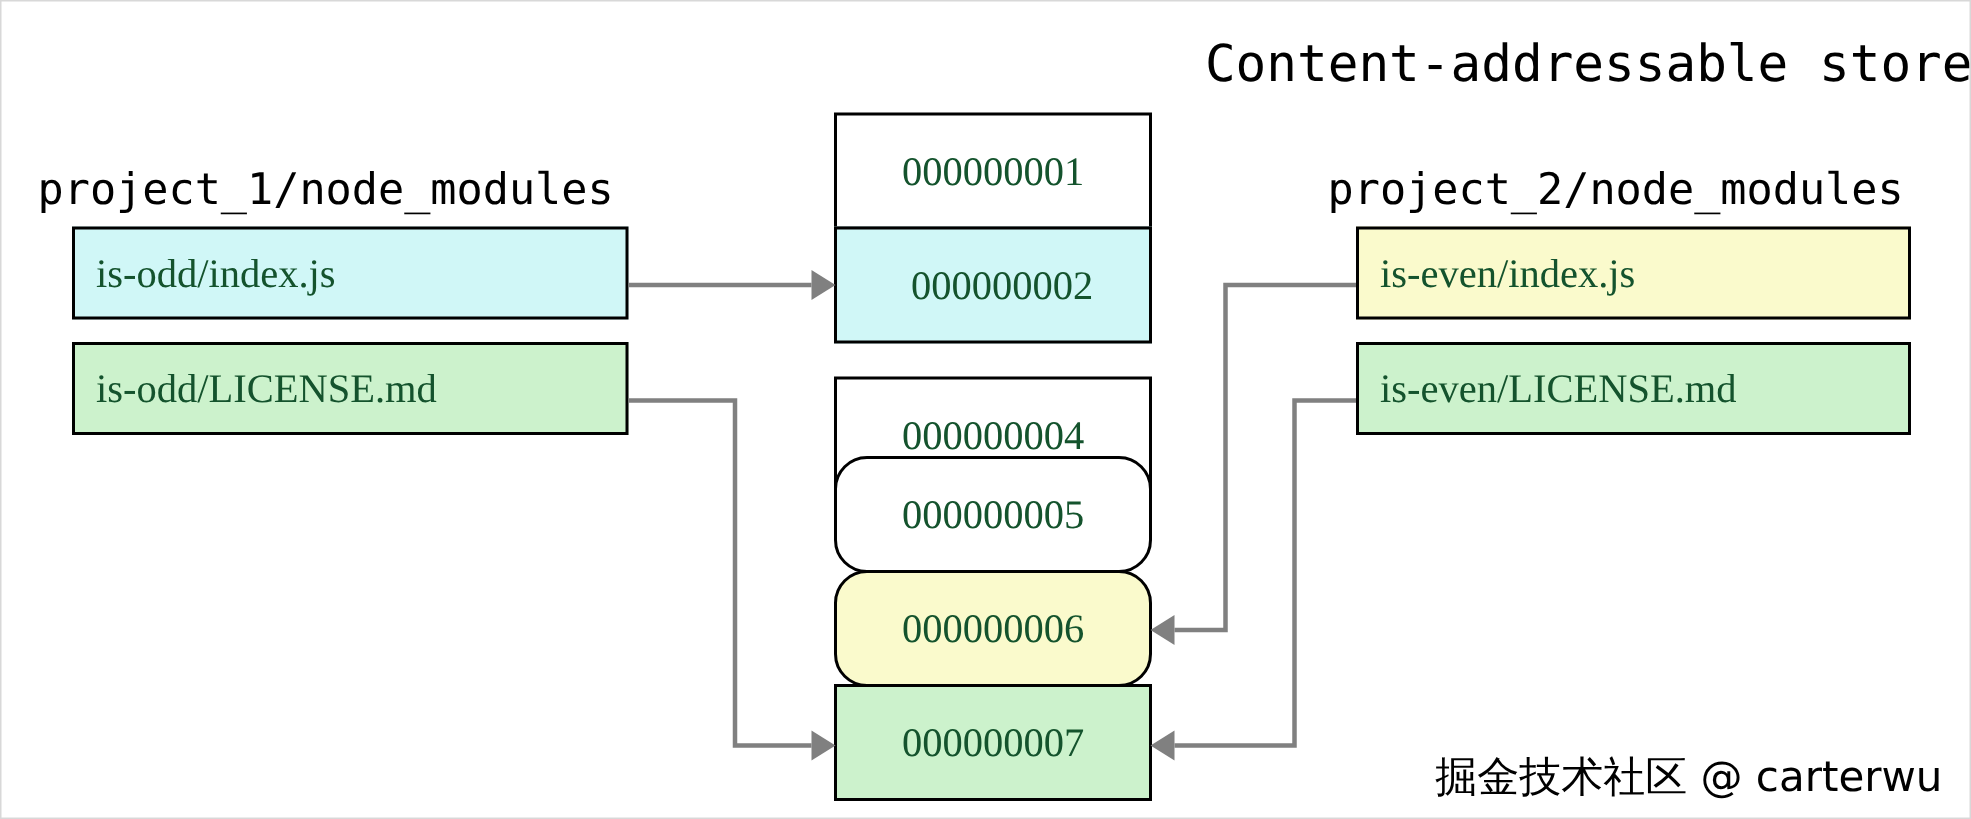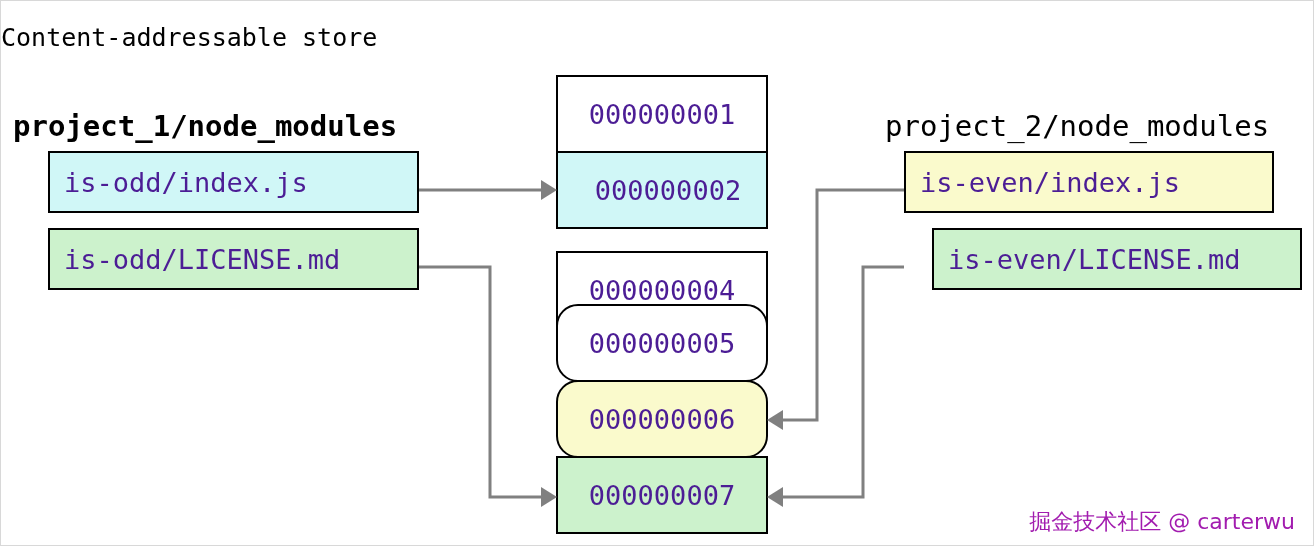--- a/index.html
+++ b/index.html
@@ -17,47 +17,48 @@
     overflow: hidden;
     font-family: "DejaVu Sans Mono", "Liberation Mono", monospace;
   }
 
   
   .store-title {
     position: absolute;
     left: 0;
     top: 22px;
     width: 1314px;
-    text-align: left;
-    font-size: 25px;
+    text-align: right;
+    font-size: 34px;
     color: #000000;
     letter-spacing: 0px;
     white-space: nowrap;
   }
 
   
   .group-label {
     position: absolute;
     font-size: 29px;
     color: #000000;
     white-space: nowrap;
   }
-  #label-project-1 { left: 12px; top: 108px; font-weight: bold; }
+  #label-project-1 { left: 24px; top: 108px; }
   #label-project-2 { left: 884px; top: 108px; }
 
   
   .cellbox {
     position: absolute;
     box-sizing: border-box;
     border: 2px solid #000000;
     display: flex;
     align-items: center;
     font-size: 27px;
-    color: #4c1d95;
+    color: #14532d;
     white-space: nowrap;
+    font-family: Liberation Serif, serif;
   }
   .cellbox.pad-left { padding-left: 14px; }
   .cellbox.pad-center { justify-content: center; }
 
   
   .panel {
     position: absolute;
     box-sizing: border-box;
   }
   #panel-left  { left: 47px;  top: 150px; width: 371px; height: 155px; }
@@ -101,22 +102,22 @@
     stroke-width: 3;
   }
   #connectors polygon { fill: #808080; }
 
   
   #watermark {
     position: absolute;
     right: 18px;
     bottom: 8px;
     font-family: "DejaVu Sans", "Liberation Sans", sans-serif;
-    font-size: 22px;
-    color: #a21caf;
+    font-size: 28px;
+    color: #000000;
     white-space: nowrap;
   }
 </style>
 </head>
 <body>
 
 <div id="canvas">
 
   <div class="store-title">Content-addressable store</div>
 
@@ -124,21 +125,21 @@
 
   <div class="panel" id="panel-left">
     <div class="cellbox pad-left row0" style="background-color: rgb(208, 247, 247);">is-odd/index.js</div>
     <div class="cellbox pad-left row1" style="background-color: rgb(204, 242, 204);">is-odd/LICENSE.md</div>
   </div>
 
   <div class="group-label" id="label-project-2">project_2/node_modules</div>
 
   <div class="panel" id="panel-right">
     <div class="cellbox pad-left row0" style="background-color: rgb(250, 250, 204);">is-even/index.js</div>
-    <div class="cellbox pad-left row1" style="background-color: rgb(204, 242, 204); margin-left: 28px;">is-even/LICENSE.md</div>
+    <div class="cellbox pad-left row1" style="background-color: rgb(204, 242, 204);">is-even/LICENSE.md</div>
   </div>
 
   <div id="store-column">
     <div class="cellbox pad-center s0" style="background-color: rgb(255, 255, 255);">000000001</div>
     <div class="cellbox pad-center s1" style="background-color: rgb(208, 247, 247);">000000002</div>
     <div class="cellbox pad-center s2" style="background-color: rgb(255, 255, 255);">000000004</div>
     <div class="cellbox pad-center s3" style="background-color: rgb(255, 255, 255);">000000005</div>
     <div class="cellbox pad-center s4" style="background-color: rgb(250, 250, 204); border-radius: 22px;">000000006</div>
     <div class="cellbox pad-center s5" style="background-color: rgb(204, 242, 204);">000000007</div>
   </div>

